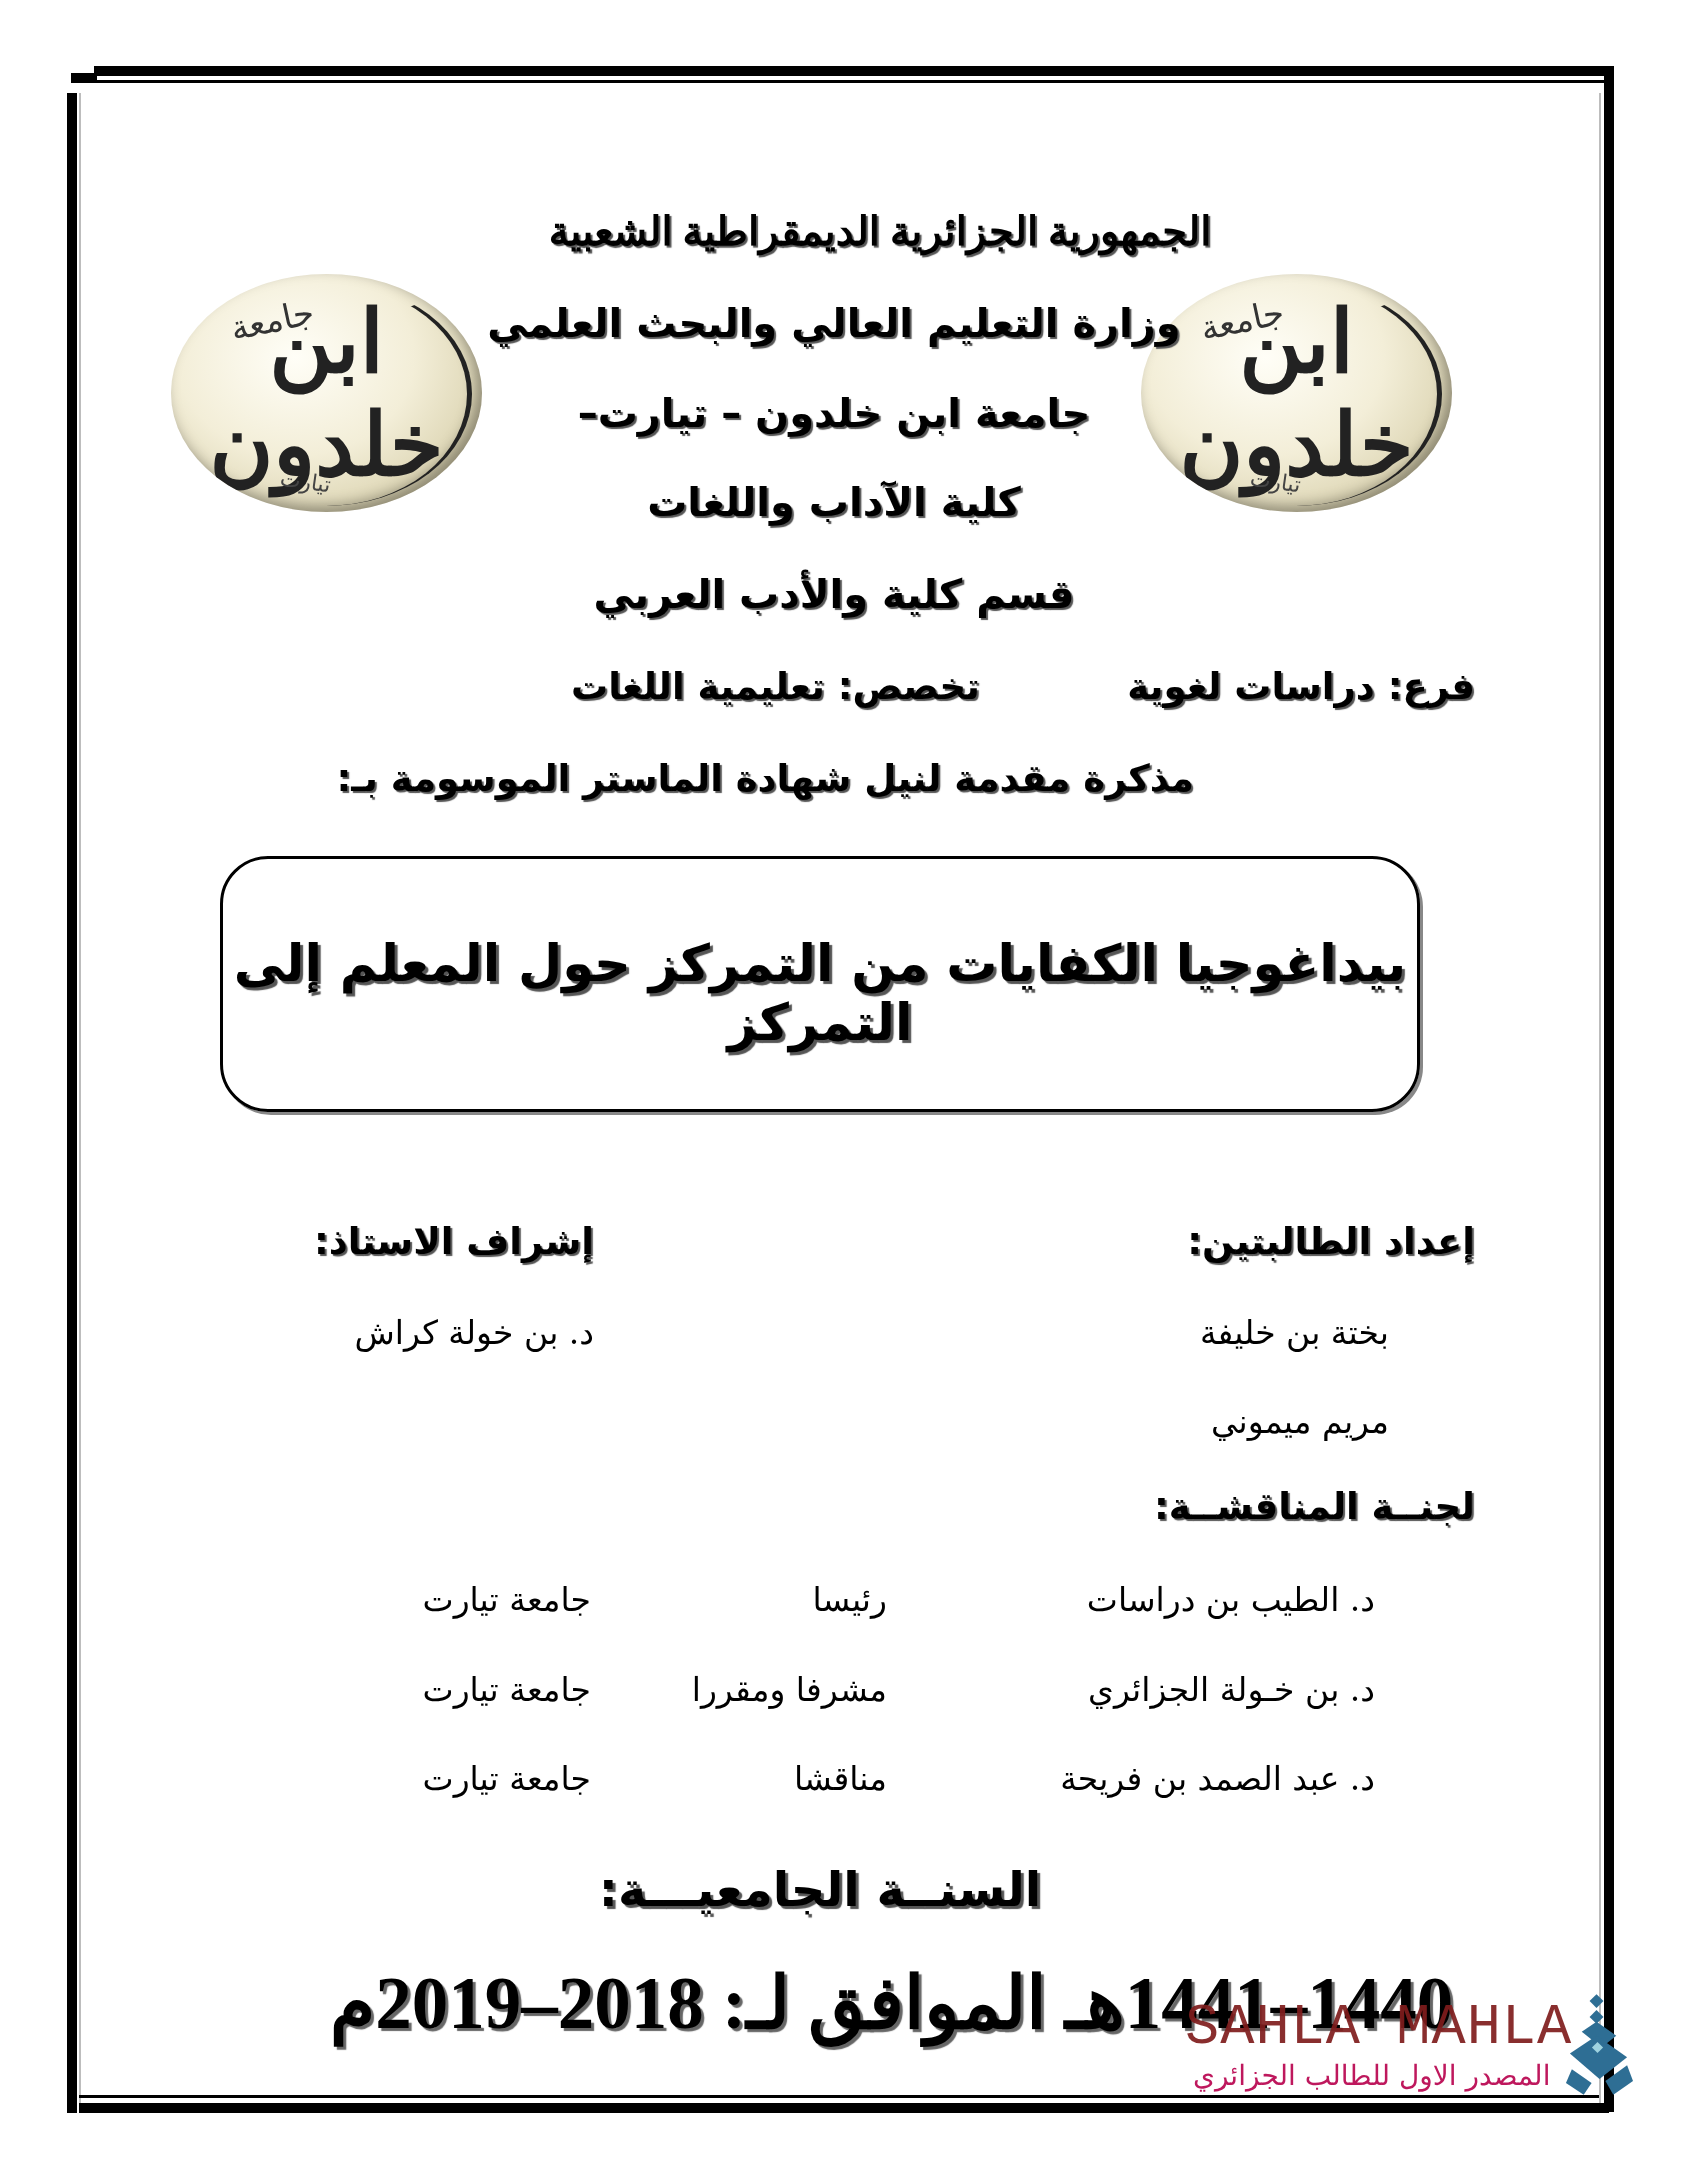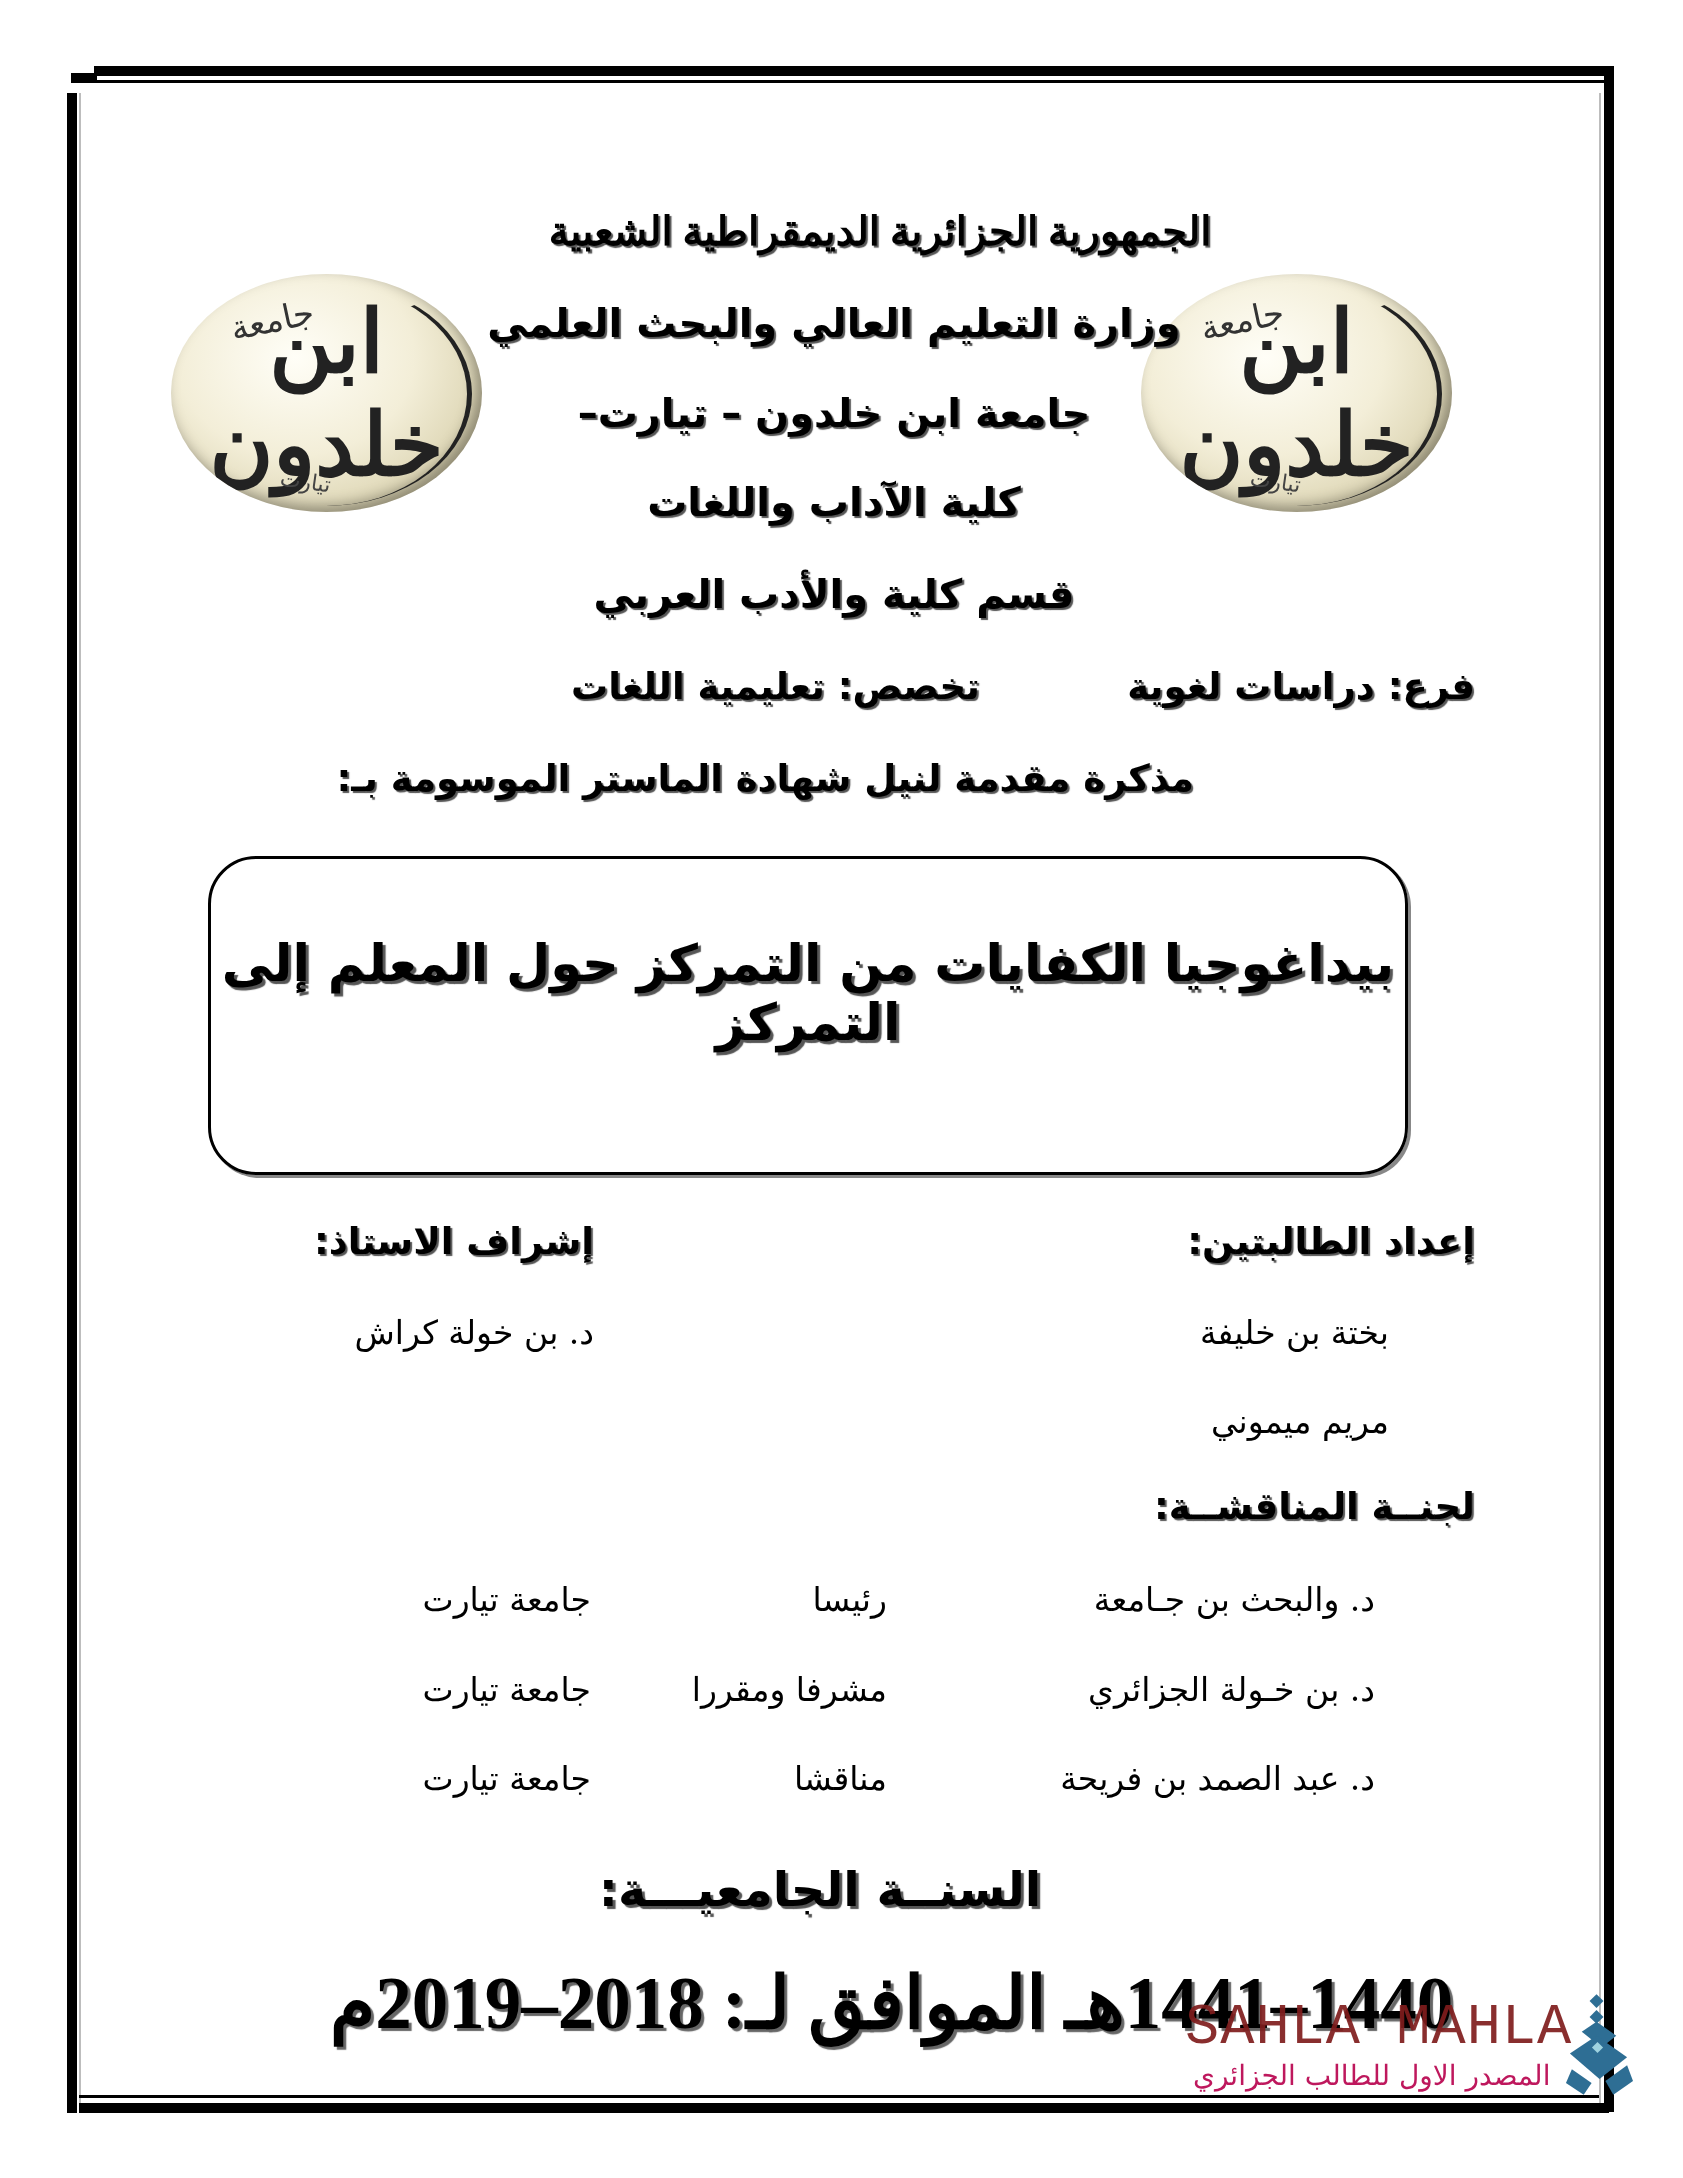--- a/index.html
+++ b/index.html
@@ -18,21 +18,21 @@
   .logo { position:absolute; width:311px; height:238px; border-radius:50%;
           background: radial-gradient(ellipse at 40% 35%, #fffef7 0%, #f3eed8 45%, #d8d0ac 80%, #a79f80 100%);
           box-shadow: inset -6px -6px 14px rgba(0,0,0,0.35); overflow:hidden; }
   .logo-ring { position:absolute; right:10px; top:8px; width:287px; height:222px; border-radius:50%;
                border-right:5px solid #222; border-top:2px solid transparent; }
   .logo-text { position:absolute; left:0; right:0; top:50%; transform:translateY(-50%);
                text-align:center; font-family:"DejaVu Serif", serif; font-size:87px; font-weight:bold;
                color:#222; direction:rtl; letter-spacing:-4px; }
   .logo-small { position:absolute; left:59px; top:26px; font-family:"DejaVu Serif", serif; font-size:34px; color:#333; direction:rtl; transform:rotate(-12deg); }
   .logo-bottom { position:absolute; left:109px; bottom:18px; font-family:"DejaVu Serif", serif; font-size:22px; color:#444; direction:rtl; transform:rotate(8deg); }
-  .title-box { position:absolute; left:208px; top:856px; width:1200px; height:319px;
+  .title-box { position:absolute; left:220px; top:856px; width:1200px; height:256px;
                border:3px solid #000; border-radius:48px; box-sizing:border-box;
                box-shadow: 3px 3px 0 #888; padding-left: 32px; }
   .title-line { position:absolute; left:0; right:0; text-align:center; direction:rtl;
                 font-family:"DejaVu Sans", sans-serif; font-weight:bold; font-size:51px;
                 text-shadow:3px 3px 1px #555; }
   .year-head { font-family:"DejaVu Sans", sans-serif; font-weight:bold; font-size:48px; text-shadow:3px 3px 1px #555; }
   .year-line { font-family:"Liberation Serif", serif; font-weight:bold; font-size:73px; text-shadow:3px 3px 1px #666; }
   .wm { position:absolute; font-family:"Liberation Sans", sans-serif; }
 </style>
 </head>
@@ -88,21 +88,21 @@
 <div class="abs rtl lbl" style="right:1089px; top:1220px;">إشراف الاستاذ:</div>
 
 <div class="abs rtl name" style="right:294px; top:1313px;">بختة بن خليفة</div>
 <div class="abs rtl name" style="right:1089px; top:1313px;">د. بن خولة كراش</div>
 <div class="abs rtl name" style="right:294px; top:1402px;">مريم ميموني</div>
 
 <div class="abs rtl lbl" style="right:208px; top:1485px;">لجنــة المناقشــة:</div>
 
 <div>
   <div>
-    <div class="abs rtl name" style="right:308px; top:1580px;">د. والبحث بن جـامعة</div>
+    <div class="abs rtl name" style="right:308px; top:1580px;">د. الطيب بن دراسات</div>
     <div class="abs rtl name" style="right:796px; top:1580px;">رئيسا</div>
     <div class="abs rtl name" style="right:1092px; top:1580px;">جامعة تيارت</div>
   </div>
   <div>
     <div class="abs rtl name" style="right:308px; top:1670px;">د. بن خـولة الجزائري</div>
     <div class="abs rtl name" style="right:796px; top:1670px;">مشرفا ومقررا</div>
     <div class="abs rtl name" style="right:1092px; top:1670px;">جامعة تيارت</div>
   </div>
   <div>
     <div class="abs rtl name" style="right:308px; top:1759px;">د. عبد الصمد بن فريحة</div>

